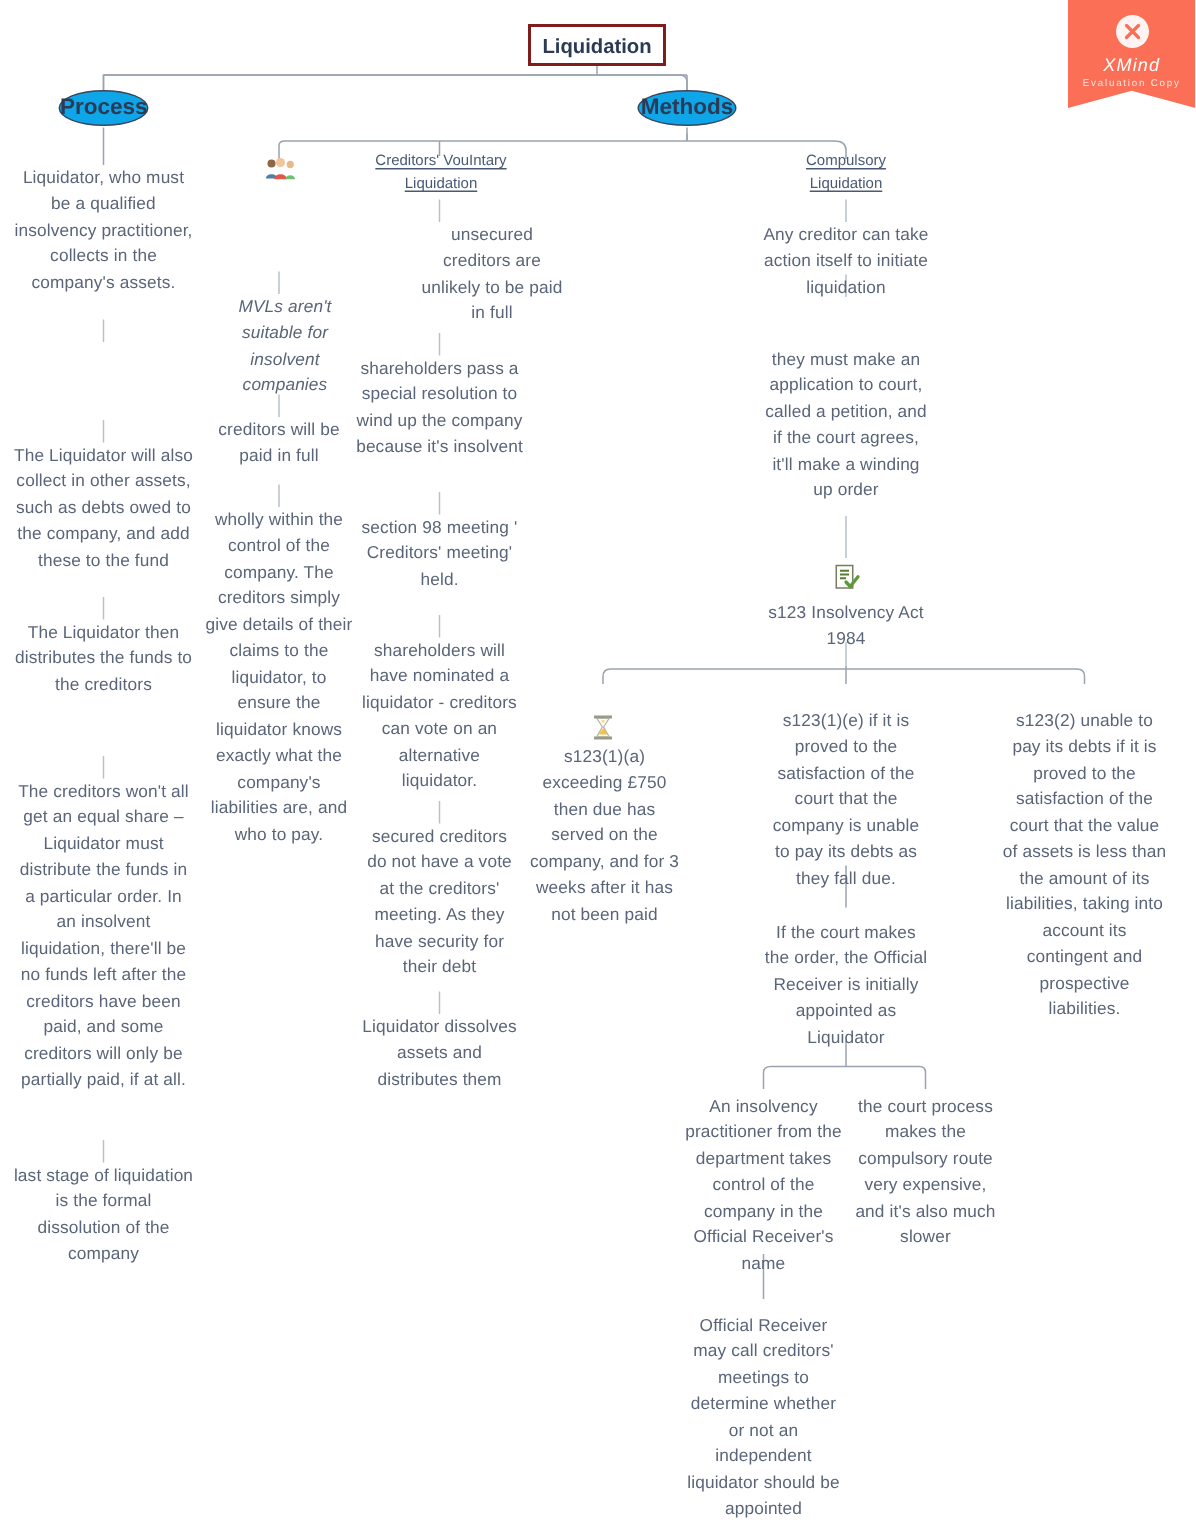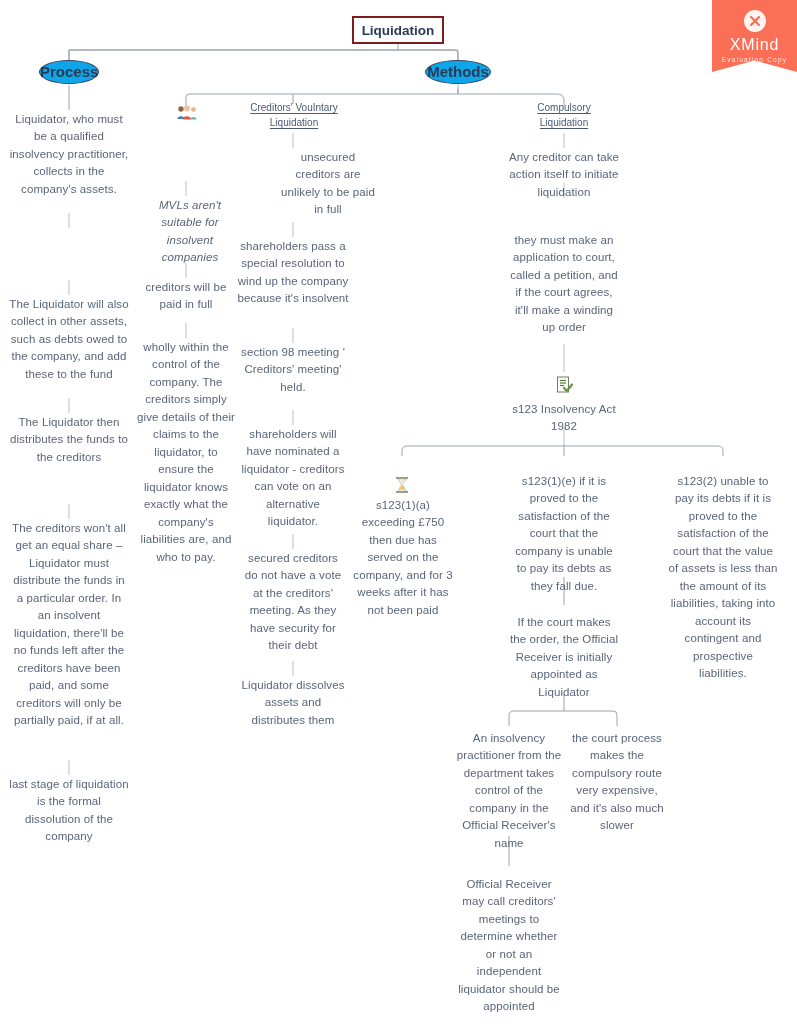--- a/index.html
+++ b/index.html
@@ -142,21 +142,21 @@
   <div style="position:absolute;left:712px;top:0;width:85px;height:72px;
               background:#fb6f56;
               clip-path:polygon(0 0,100% 0,100% 100%,50% 84%,0 100%);
               text-align:center;">
     <div style="width:22px;height:22px;border-radius:50%;background:rgba(255,255,255,0.92);
                 margin:10px auto 4px auto;position:relative;">
       <svg width="22" height="22" viewBox="0 0 22 22">
         <path d="M7 7 L15 15 M15 7 L7 15" stroke="#fb6f56" stroke-width="2.2" stroke-linecap="round" fill="none"></path>
       </svg>
     </div>
-    <div style="color:#ffffff;font-size:16px;letter-spacing:0.8px;">XMind</div>
+    <div style="color:#ffffff;font-size:12px;letter-spacing:0.8px;font-style:italic;">XMind</div>
     <div style="color:#ffe4dd;font-size:6.5px;letter-spacing:1.2px;margin-top:2px;">Evaluation Copy</div>
   </div>
 
   <div class="root-node" style="left:352px;top:16px;width:92px;">
     <span>Liquidation</span>
   </div>
 
   <div class="pill-node" style="left:39px;top:60px;width:60px;">
     <span>Process</span>
   </div>
@@ -198,21 +198,21 @@
 
   <div class="leaf-icon" style="left:554px;top:375px;width:20px;">
     <svg width="20" height="20" viewBox="0 0 20 20">
       <rect x="3.5" y="2" width="11" height="15" fill="#fdfdf7" stroke="#7a7a6a" stroke-width="1"></rect>
       <line x1="6" y1="5.5" x2="12" y2="5.5" stroke="#5a7a3a" stroke-width="1.2"></line>
       <line x1="6" y1="8" x2="12" y2="8" stroke="#5a7a3a" stroke-width="1.2"></line>
       <line x1="6" y1="10.5" x2="10" y2="10.5" stroke="#5a7a3a" stroke-width="1.2"></line>
       <path d="M10 13 L12.8 16 L18 9.5" stroke="#5a9a3a" stroke-width="2.2" fill="none" stroke-linecap="round" stroke-linejoin="round"></path>
     </svg>
   </div>
-  <div class="node" style="left:512px;top:401px;width:104px;">s123 Insolvency Act 1982</div>
+  <div class="node" style="left:512px;top:401px;width:104px;">s123 Insolvency Act 1984</div>
 
   <div class="leaf-icon" style="left:392px;top:475px;width:20px;">
     <svg width="20" height="20" viewBox="0 0 20 20">
       <rect x="4" y="2" width="12" height="2" fill="#9a9a8a"></rect>
       <rect x="4" y="16" width="12" height="2" fill="#9a9a8a"></rect>
       <path d="M6 4 L14 4 L10.4 9.6 L14 16 L6 16 L9.6 9.6 Z" fill="#fdfdf5" stroke="#b5b5a5" stroke-width="0.8"></path>
       <path d="M7 14.6 L13 14.6 L10.4 10.4 Z" fill="#f5bf4a"></path>
       <path d="M8.6 5.2 L11.4 5.2 L10 7.4 Z" fill="#f5d48a"></path>
     </svg>
   </div>

